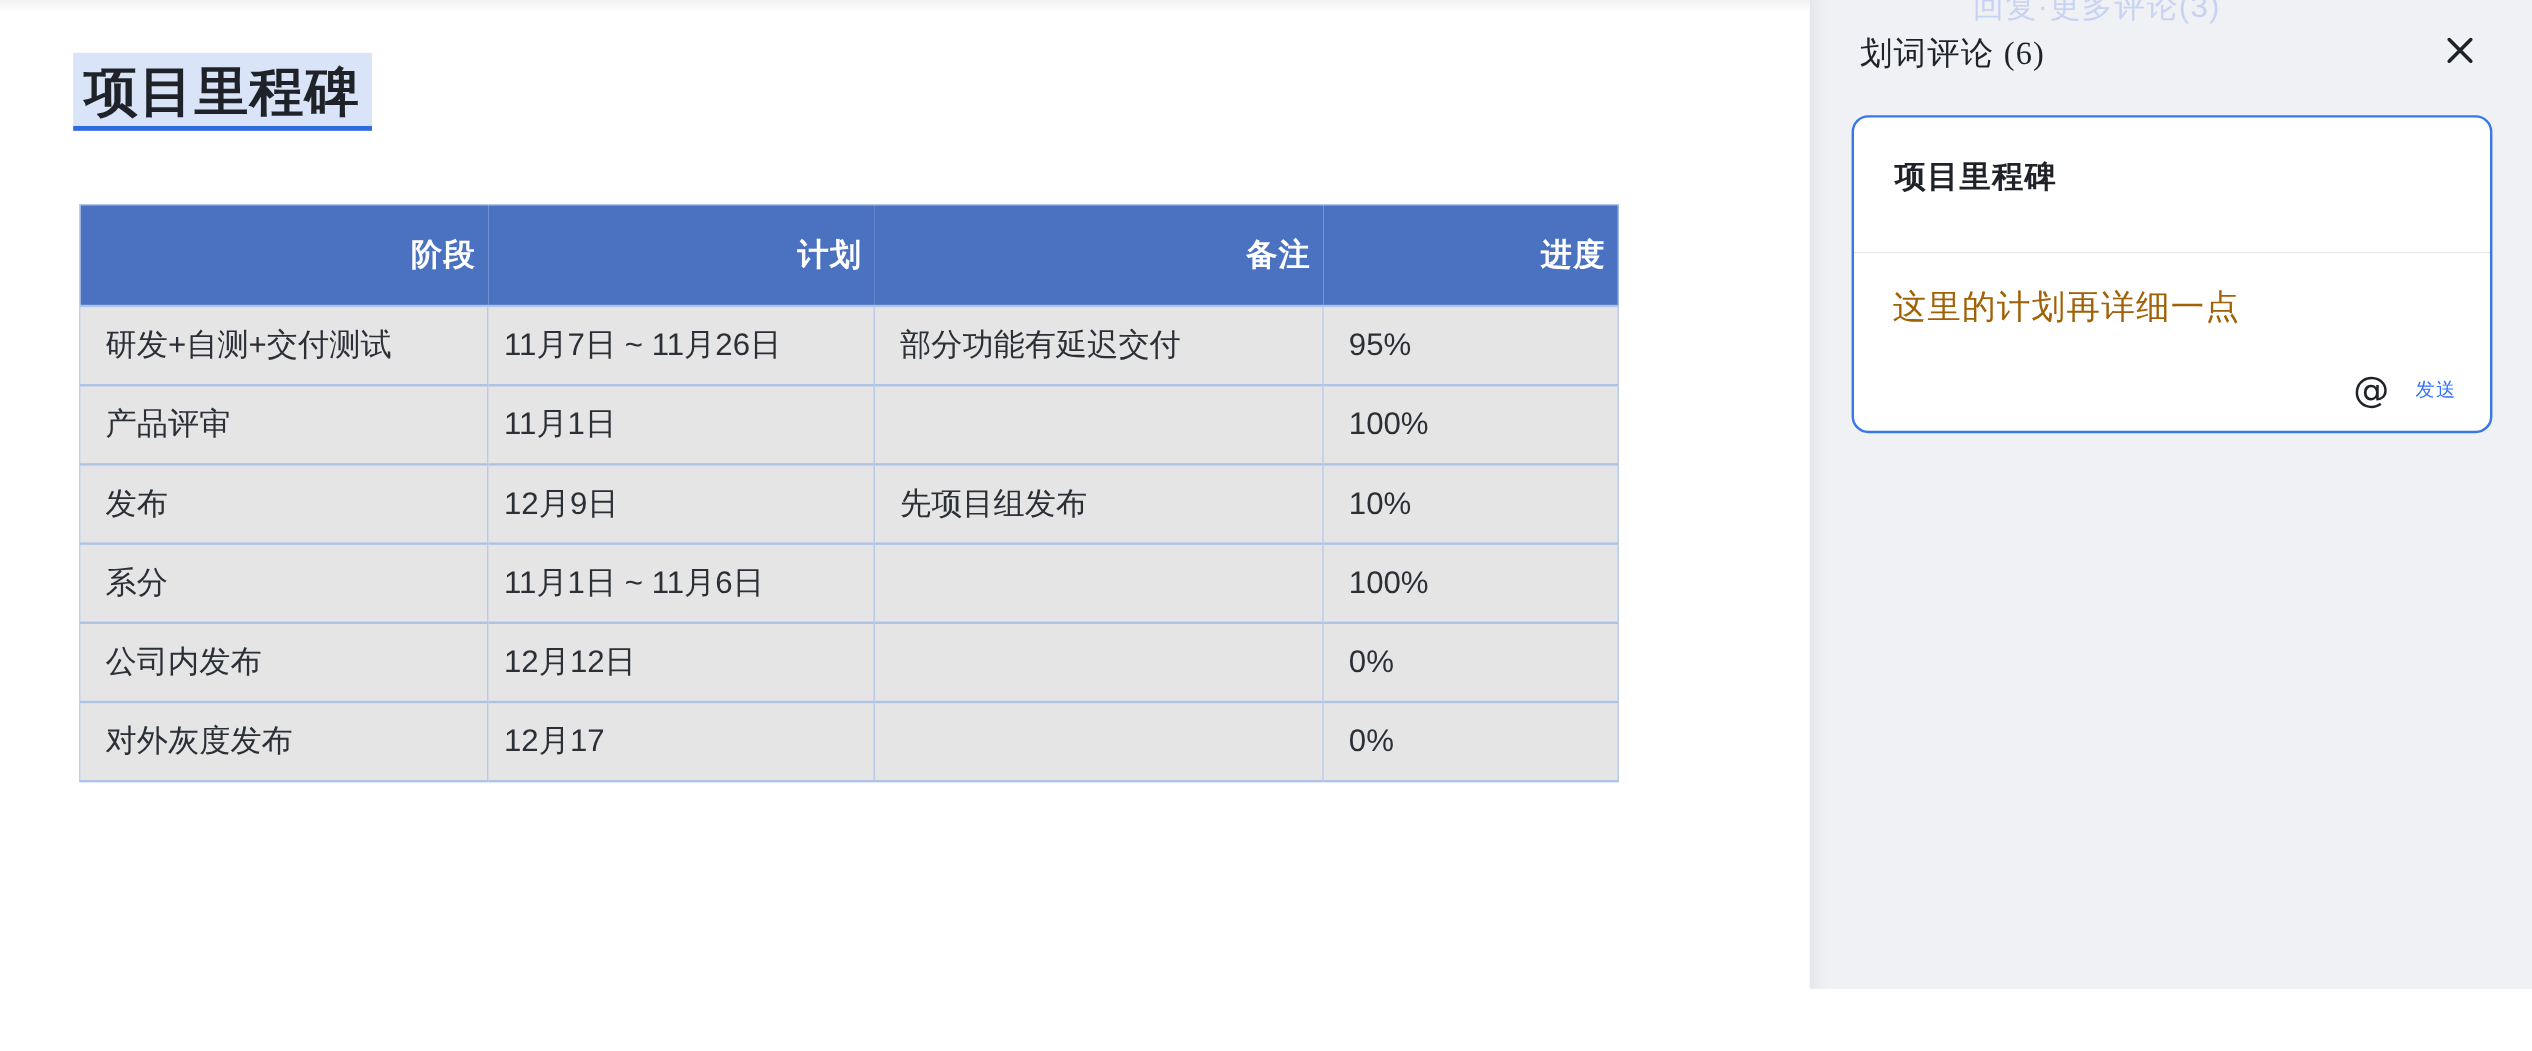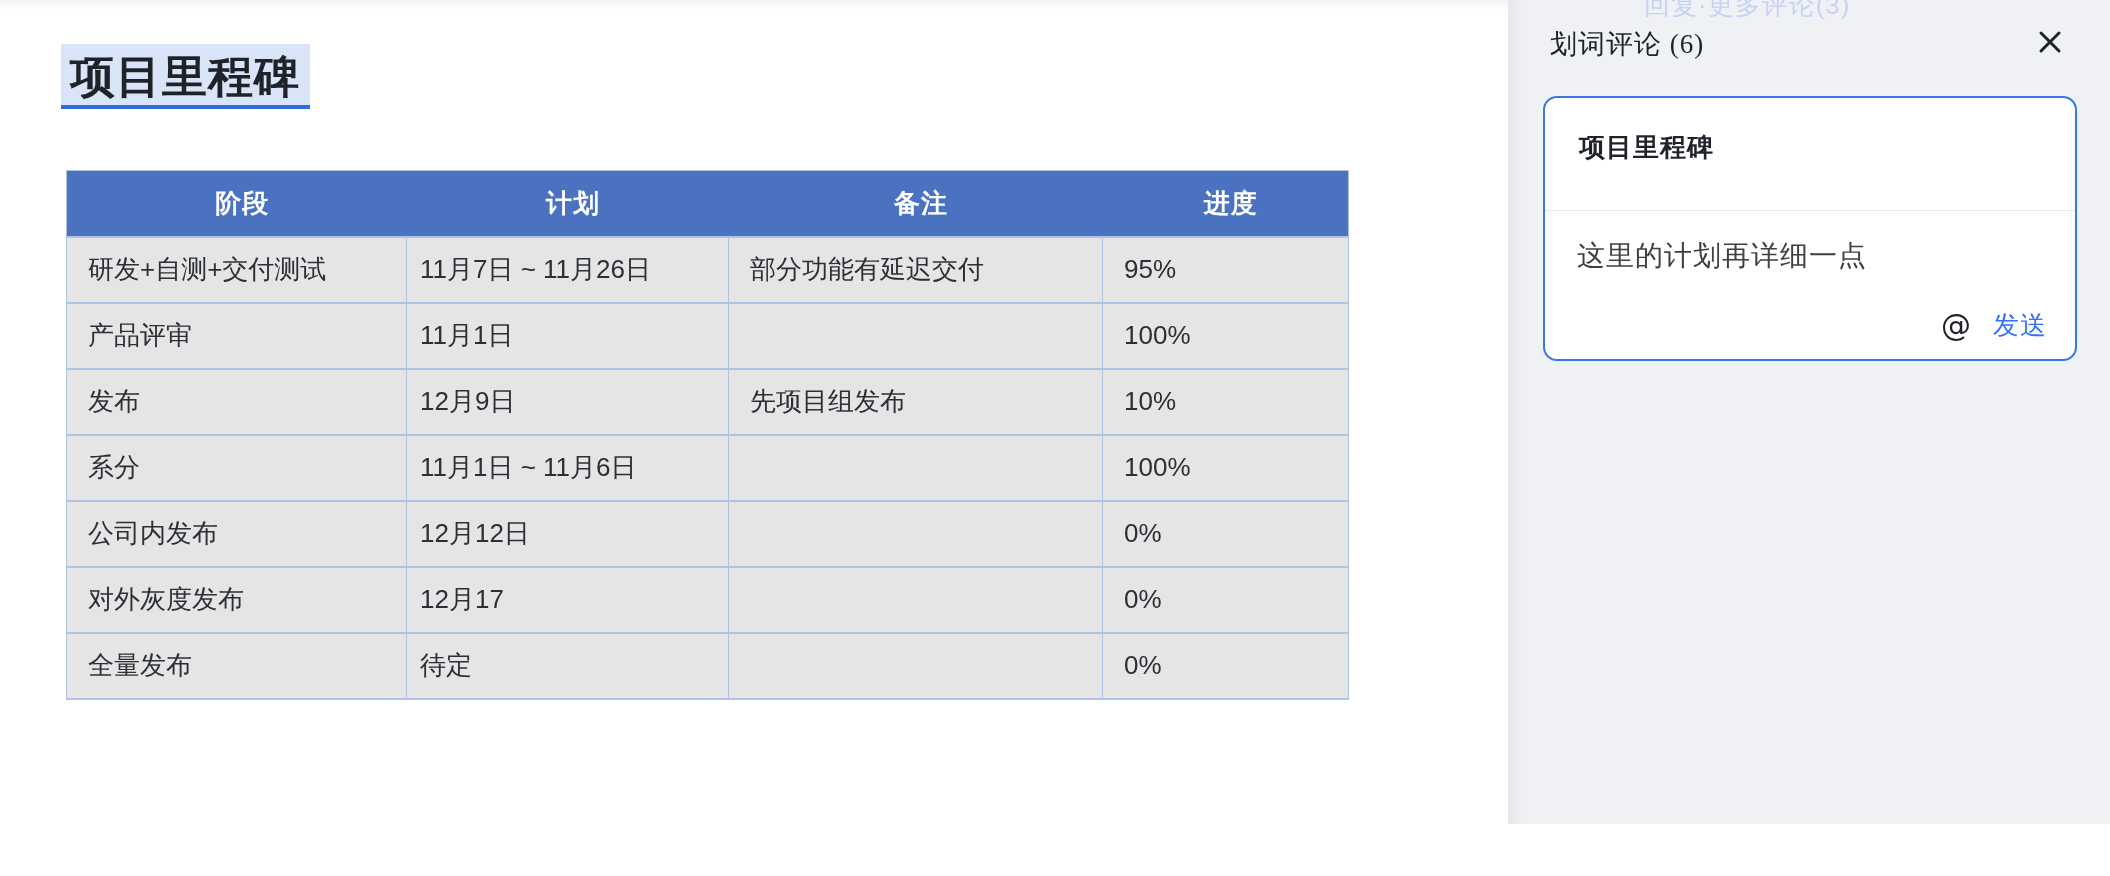--- a/index.html
+++ b/index.html
@@ -31,26 +31,26 @@
   }
 
   table.milestones {
     position: absolute; left: 66px; top: 170px;
     width: 1282px;
     border-collapse: collapse;
     table-layout: fixed;
     border: 1.5px solid #aec3e6;
   }
   .milestones th {
-    height: 66px;
+    height: 84px;
     background: #4a72c1;
     color: #ffffff;
     font-size: 26px;
     font-weight: 600;
-    text-align: center;
+    text-align: right;
     padding: 0 10px 0 21px;
     border: none;
     letter-spacing: 1px;
   }
   .milestones td {
     height: 66px;
     border: 1.5px solid #aec3e6;
     border-top-width: 2px;
     border-bottom-width: 2px;
     font-size: 26px;
@@ -100,36 +100,36 @@
     position: absolute; left: 34px; top: 32px;
     font-size: 26px; font-weight: 700; color: #1f2329;
     letter-spacing: 1px;
   }
   .card .divider {
     position: absolute; left: 0; right: 0; top: 112px;
     height: 1px; background: #e9eaec;
   }
   .card .comment-input {
     position: absolute; left: 32px; top: 138px; right: 30px;
-    font-size: 28px; color: #404040;
+    font-size: 28px; color: #a16207;
     letter-spacing: 1px;
     line-height: 1.4;
     min-height: 40px;
     outline: none;
   }
   .card .actions {
     position: absolute; right: 28px; bottom: 16px;
     display: flex; align-items: center; gap: 22px;
   }
   .card .at {
     font-size: 30px; color: #1f2329; cursor: pointer;
     font-family: "DejaVu Sans", sans-serif;
   }
   .card .send {
-    font-size: 26px; font-weight: 500; color: #3370ff; cursor: pointer;
+    font-size: 16px; font-weight: 500; color: #3370ff; cursor: pointer;
     letter-spacing: 1px;
   }
 </style>
 </head>
 <body>
 
 <div class="doc-area">
   <div class="top-fade"></div>
 
   <h1 class="doc-title"><span class="hl">项目里程碑</span></h1>
@@ -176,26 +176,20 @@
       </tr>
       <tr>
         <td>公司内发布</td>
         <td class="plan">12月12日</td>
         <td></td>
         <td>0%</td>
       </tr>
       <tr>
         <td>对外灰度发布</td>
         <td class="plan">12月17</td>
-        <td></td>
-        <td>0%</td>
-      </tr>
-      <tr>
-        <td>全量发布</td>
-        <td class="plan">待定</td>
         <td></td>
         <td>0%</td>
       </tr>
     </tbody>
   </table>
 </div>
 
 <aside class="panel">
   <div class="overflow-link">回复·更多评论(3)</div>
 

